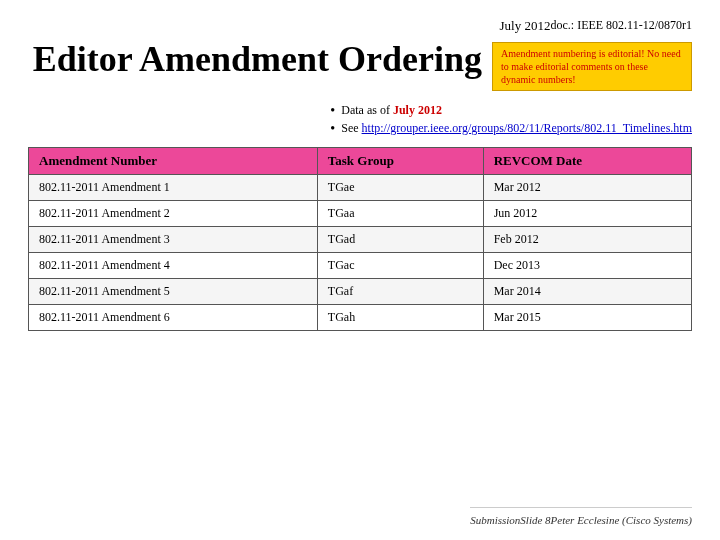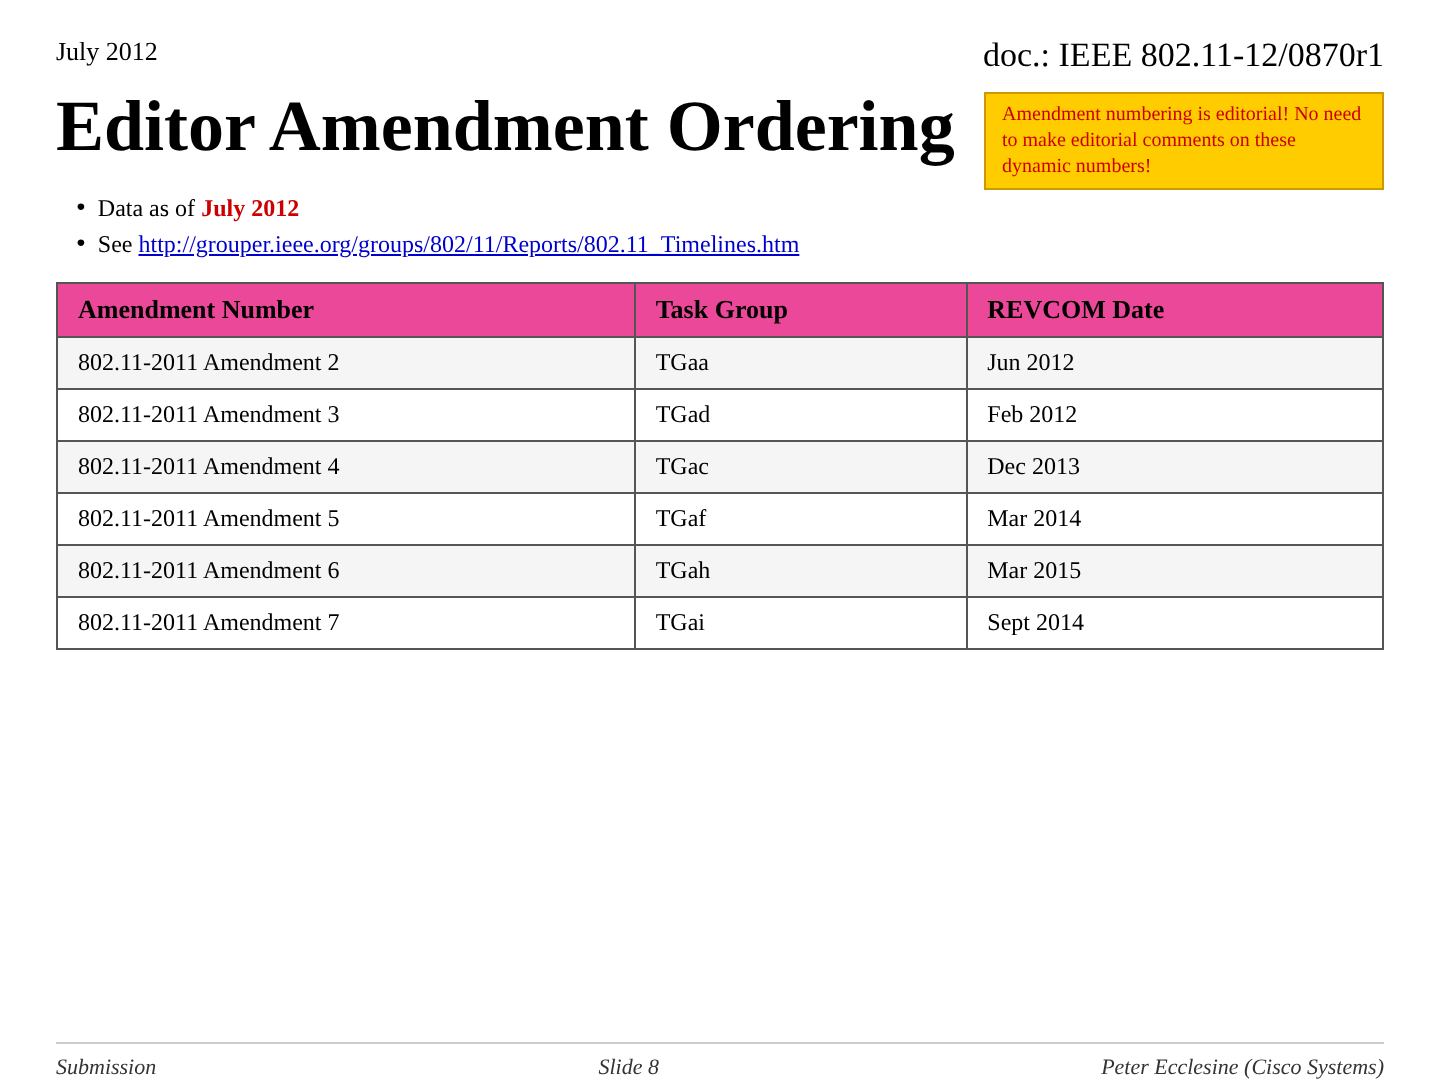--- a/index.html
+++ b/index.html
@@ -8,44 +8,45 @@
       height: 540px;
       background: #fff;
       font-family: 'Times New Roman', Times, serif;
       font-size: 13px;
       color: #000;
       overflow: hidden;
     }
     .slide {
       width: 720px;
       height: 540px;
-      padding: 18px 28px 0 28px;
+      padding: 18px 28px 14px 28px;
       position: relative;
       display: flex;
       flex-direction: column;
+      align-items: flex-end;
     }
     .header-row {
       display: flex;
       justify-content: space-between;
       align-items: flex-start;
       margin-bottom: 4px;
     }
     .header-left {
       font-size: 13px;
       font-weight: normal;
     }
     .header-right {
-      font-size: 17px;
+      font-size: 12px;
       font-weight: normal;
     }
     .title-area {
       display: flex;
       justify-content: space-between;
       align-items: flex-start;
-      margin-bottom: 2px;
+      margin-bottom: 12px;
     }
     .main-title {
       font-size: 36px;
       font-weight: bold;
       color: #000;
       flex: 1;
     }
     .annotation-box {
       background: #ffcc00;
       border: 1px solid #cc9900;
@@ -154,20 +155,25 @@
 
   <table>
     <thead>
       <tr>
         <th>Amendment Number</th>
         <th>Task Group</th>
         <th>REVCOM Date</th>
       </tr>
     </thead>
     <tbody id="table-body">
+    <tr>
+          <td>802.11-2011 Amendment 1</td>
+          <td>TGae</td>
+          <td>Mar 2012</td>
+        </tr>
         <tr>
           <td>802.11-2011 Amendment 2</td>
           <td>TGaa</td>
           <td>Jun 2012</td>
         </tr>
         <tr>
           <td>802.11-2011 Amendment 3</td>
           <td>TGad</td>
           <td>Feb 2012</td>
         </tr>
@@ -178,25 +184,20 @@
         </tr>
         <tr>
           <td>802.11-2011 Amendment 5</td>
           <td>TGaf</td>
           <td>Mar 2014</td>
         </tr>
         <tr>
           <td>802.11-2011 Amendment 6</td>
           <td>TGah</td>
           <td>Mar 2015</td>
-        </tr>
-        <tr>
-          <td>802.11-2011 Amendment 7</td>
-          <td>TGai</td>
-          <td>Sept 2014</td>
         </tr>
       </tbody>
   </table>
 
   <div class="footer">
     <span class="footer-text">Submission</span>
     <span class="footer-text">Slide 8</span>
     <span class="footer-text">Peter Ecclesine (Cisco Systems)</span>
   </div>
 

